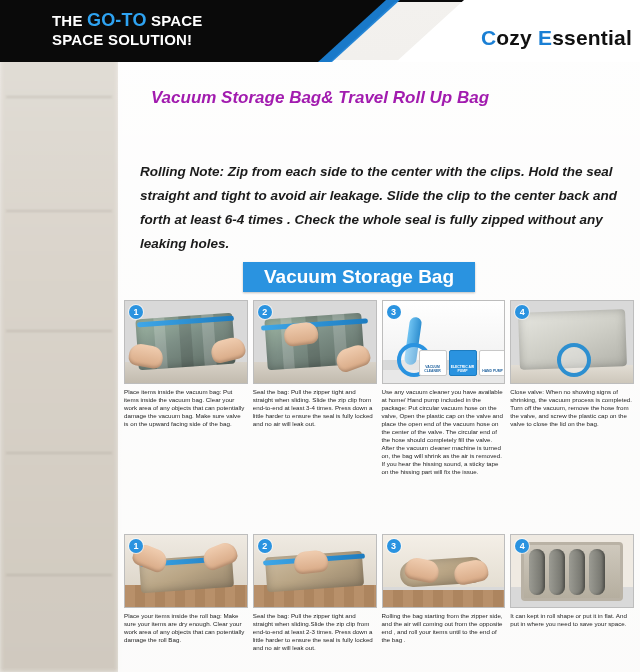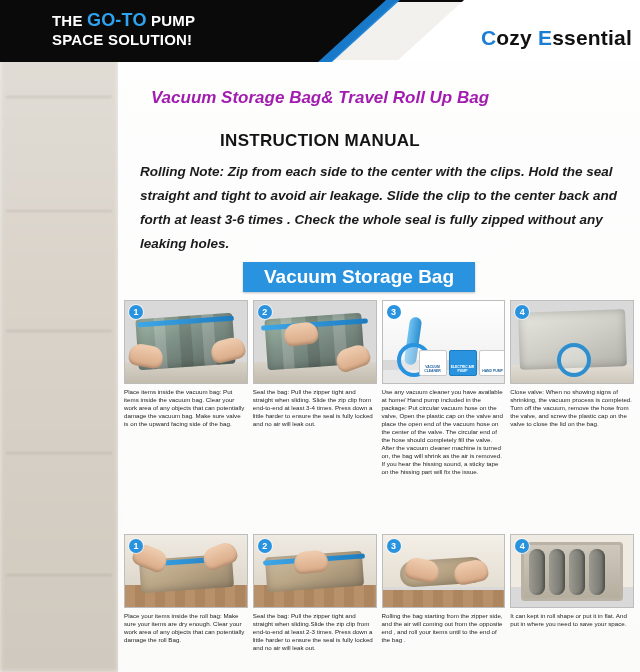--- a/index.html
+++ b/index.html
@@ -303,36 +303,35 @@
       <i style="top:452px"></i>
       <i style="top:574px"></i>
   </div>
 </div>
 
 <div class="header">
   <div class="header-black"></div>
   <div class="header-white-wedge"></div>
   <div class="header-blue"></div>
   <div class="tagline">
-    <span>THE </span><span class="go">GO-TO</span><span> PUMP</span><br>
+    <span>THE </span><span class="go">GO-TO</span><span> SPACE</span><br>
     <span>SPACE SOLUTION!</span>
   </div>
   <div class="brand">
     <span class="accent">C</span><span>ozy </span><span class="accent">E</span><span>ssential</span>
   </div>
 </div>
 
 <div class="content">
 
   <div class="doc-title">Vacuum Storage Bag&amp; Travel Roll Up Bag</div>
-  <div class="doc-sub">INSTRUCTION MANUAL</div>
 
   <div class="note">
     <span class="lbl">Rolling Note:</span>
-    <span>Zip from each side to the center with the clips. Hold the seal straight and tight to avoid air leakage. Slide the clip to the center back and forth at least 3-6 times .  Check the whole seal is fully zipped without any leaking holes.</span>
+    <span>Zip from each side to the center with the clips. Hold the seal straight and tight to avoid air leakage. Slide the clip to the center back and forth at least 6-4 times .  Check the whole seal is fully zipped without any leaking holes.</span>
   </div>
 
   <div class="banner b1">Vacuum Storage Bag</div>
 
   <div class="grid g1">
 
     <div class="step">
       <div class="thumb">
         <div class="ill">
           <div class="table-surface"></div>

